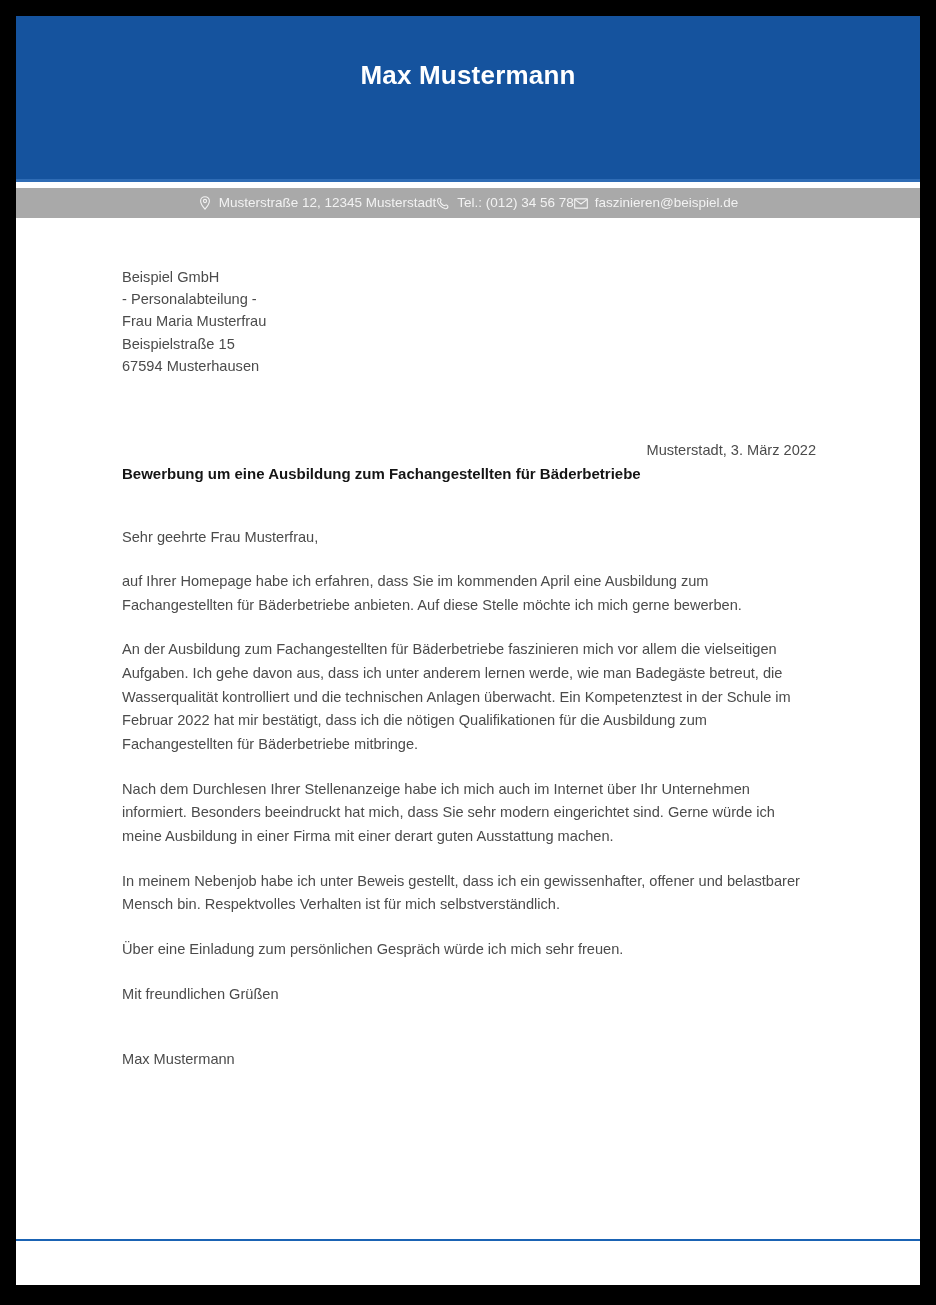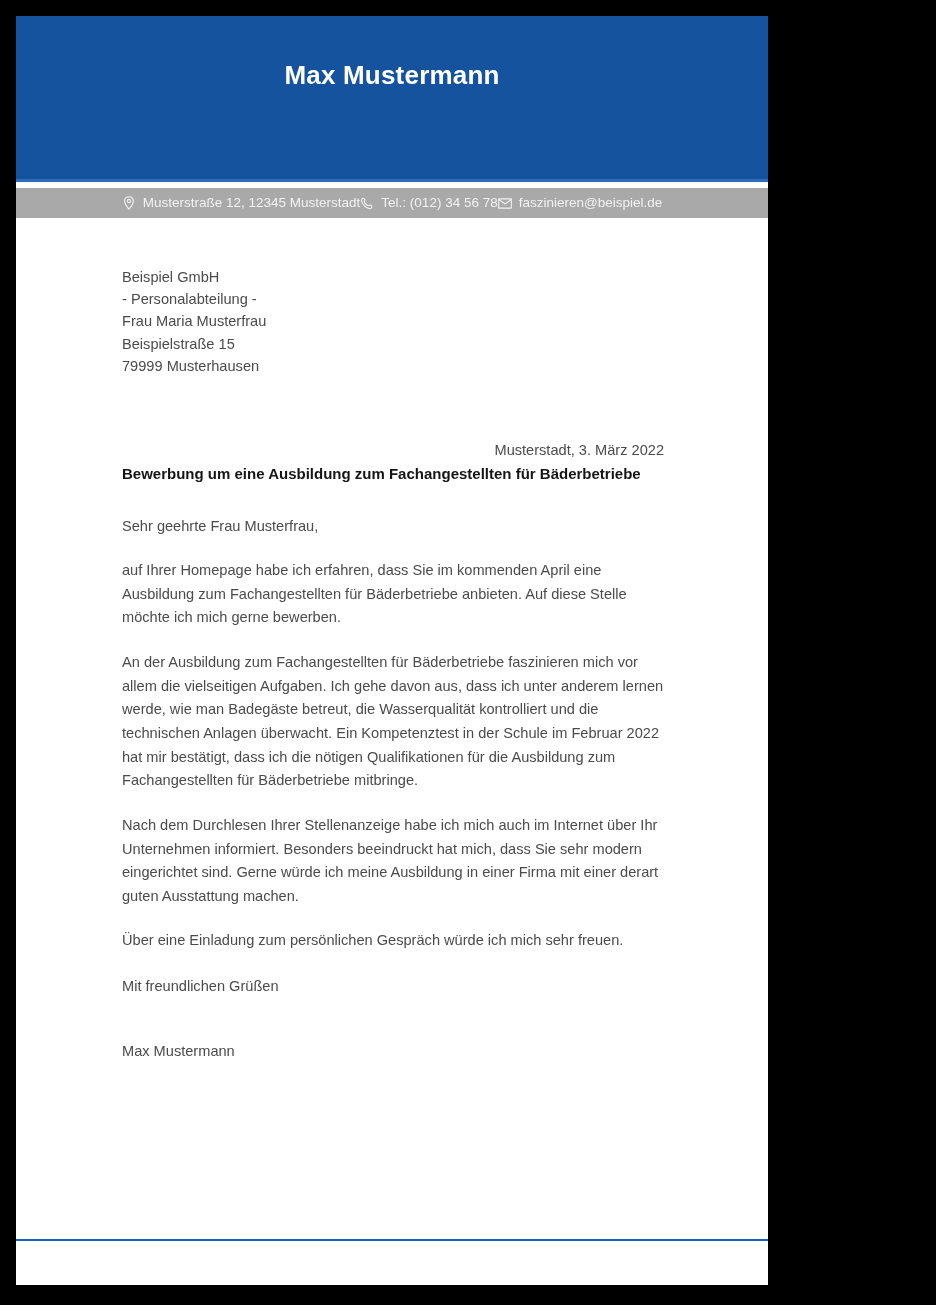--- a/index.html
+++ b/index.html
@@ -9,21 +9,21 @@
     width: 936px;
     height: 1305px;
     background: #000000;
     font-family: "Liberation Sans", sans-serif;
   }
 
   .page-frame {
     position: absolute;
     left: 16px;
     top: 16px;
-    width: 752px;
+    width: 904px;
     height: 1269px;
     background: #ffffff;
     overflow: hidden;
   }
 
   
   .letter-header {
     position: relative;
     width: 100%;
     height: 163px;
@@ -105,21 +105,21 @@
   }
 
   .subject-line {
     font-size: 15px;
     font-weight: bold;
     color: #151515;
     line-height: 1.4;
   }
 
   .salutation {
-    margin-top: 31px;
+    margin-top: 42px;
   }
 
   .body-paragraph {
     margin-top: 21px;
     text-align: left;
   }
 
   .closing {
     margin-top: 22px;
   }
@@ -189,32 +189,33 @@
 
   </div>
 
   <div class="letter-body">
 
     <div class="recipient-block">
       <span class="recipient-line">Beispiel GmbH</span>
       <span class="recipient-line">- Personalabteilung -</span>
       <span class="recipient-line">Frau Maria Musterfrau</span>
       <span class="recipient-line">Beispielstraße 15</span>
-      <span class="recipient-line">79999 Musterhausen</span>
+      <span class="recipient-line">67594 Musterhausen</span>
     </div>
 
     <div class="date-line">Musterstadt, 3. März 2022</div>
 
     <div class="subject-line">Bewerbung um eine Ausbildung zum Fachangestellten für Bäderbetriebe</div>
 
     <div class="salutation">Sehr geehrte Frau Musterfrau,</div>
 
     <div class="body-paragraph">auf Ihrer Homepage habe ich erfahren, dass Sie im kommenden April eine Ausbildung zum Fachangestellten für Bäderbetriebe anbieten. Auf diese Stelle möchte ich mich gerne bewerben.</div>
     <div class="body-paragraph">An der Ausbildung zum Fachangestellten für Bäderbetriebe faszinieren mich vor allem die vielseitigen Aufgaben. Ich gehe davon aus, dass ich unter anderem lernen werde, wie man Badegäste betreut, die Wasserqualität kontrolliert und die technischen Anlagen überwacht. Ein Kompetenztest in der Schule im Februar 2022 hat mir bestätigt, dass ich die nötigen Qualifikationen für die Ausbildung zum Fachangestellten für Bäderbetriebe mitbringe.</div>
     <div class="body-paragraph">Nach dem Durchlesen Ihrer Stellenanzeige habe ich mich auch im Internet über Ihr Unternehmen informiert. Besonders beeindruckt hat mich, dass Sie sehr modern eingerichtet sind. Gerne würde ich meine Ausbildung in einer Firma mit einer derart guten Ausstattung machen.</div>
+    <div class="body-paragraph">In meinem Nebenjob habe ich unter Beweis gestellt, dass ich ein gewissenhafter, offener und belastbarer Mensch bin. Respektvolles Verhalten ist für mich selbstverständlich.</div>
     <div class="body-paragraph">Über eine Einladung zum persönlichen Gespräch würde ich mich sehr freuen.</div>
 
     <div class="closing">Mit freundlichen Grüßen</div>
 
     <div class="signature-name">Max Mustermann</div>
 
   </div>
 
   <div class="letter-footer">
     <div class="footer-rule"></div>

